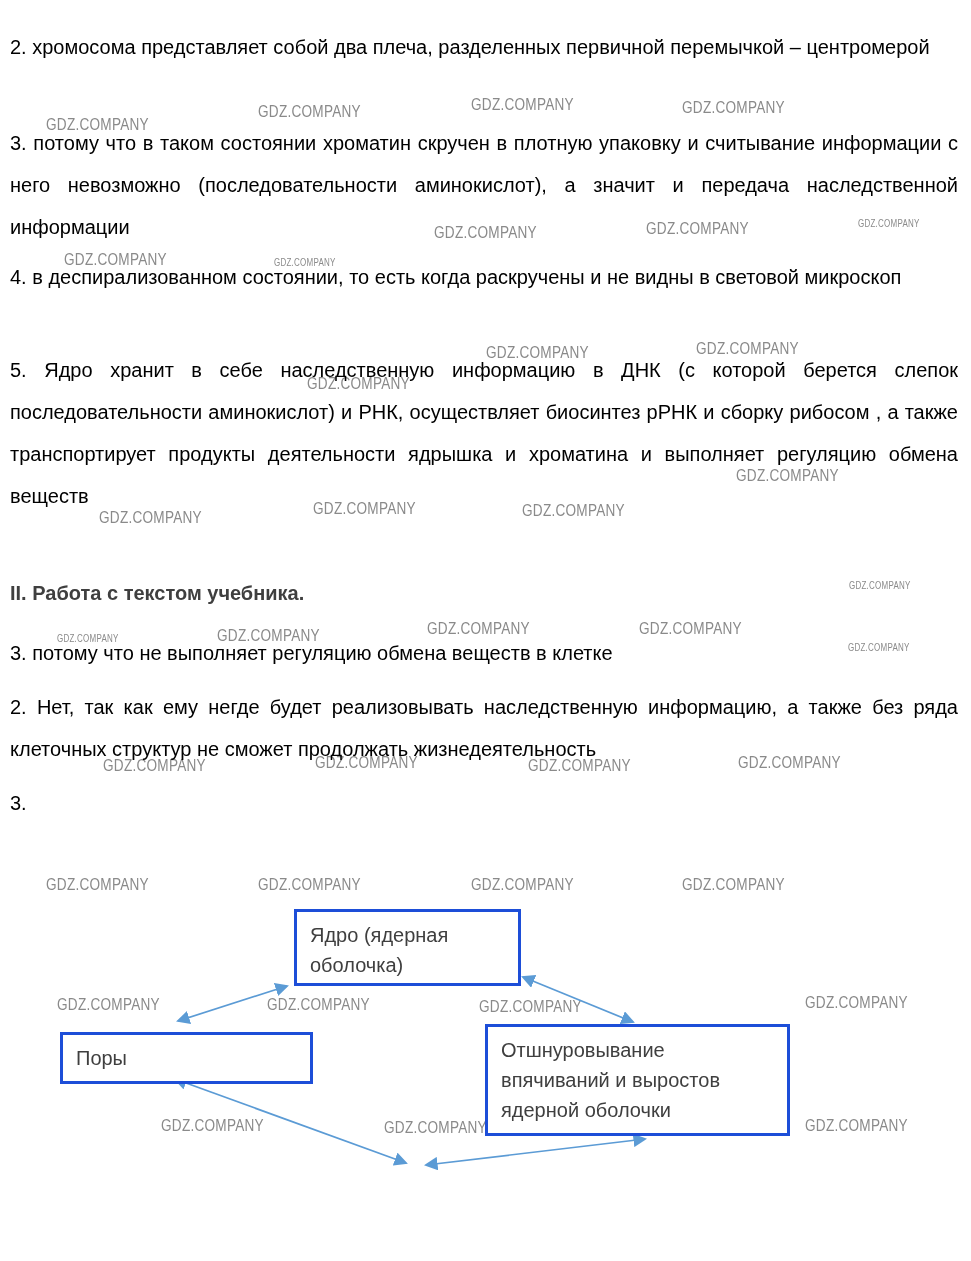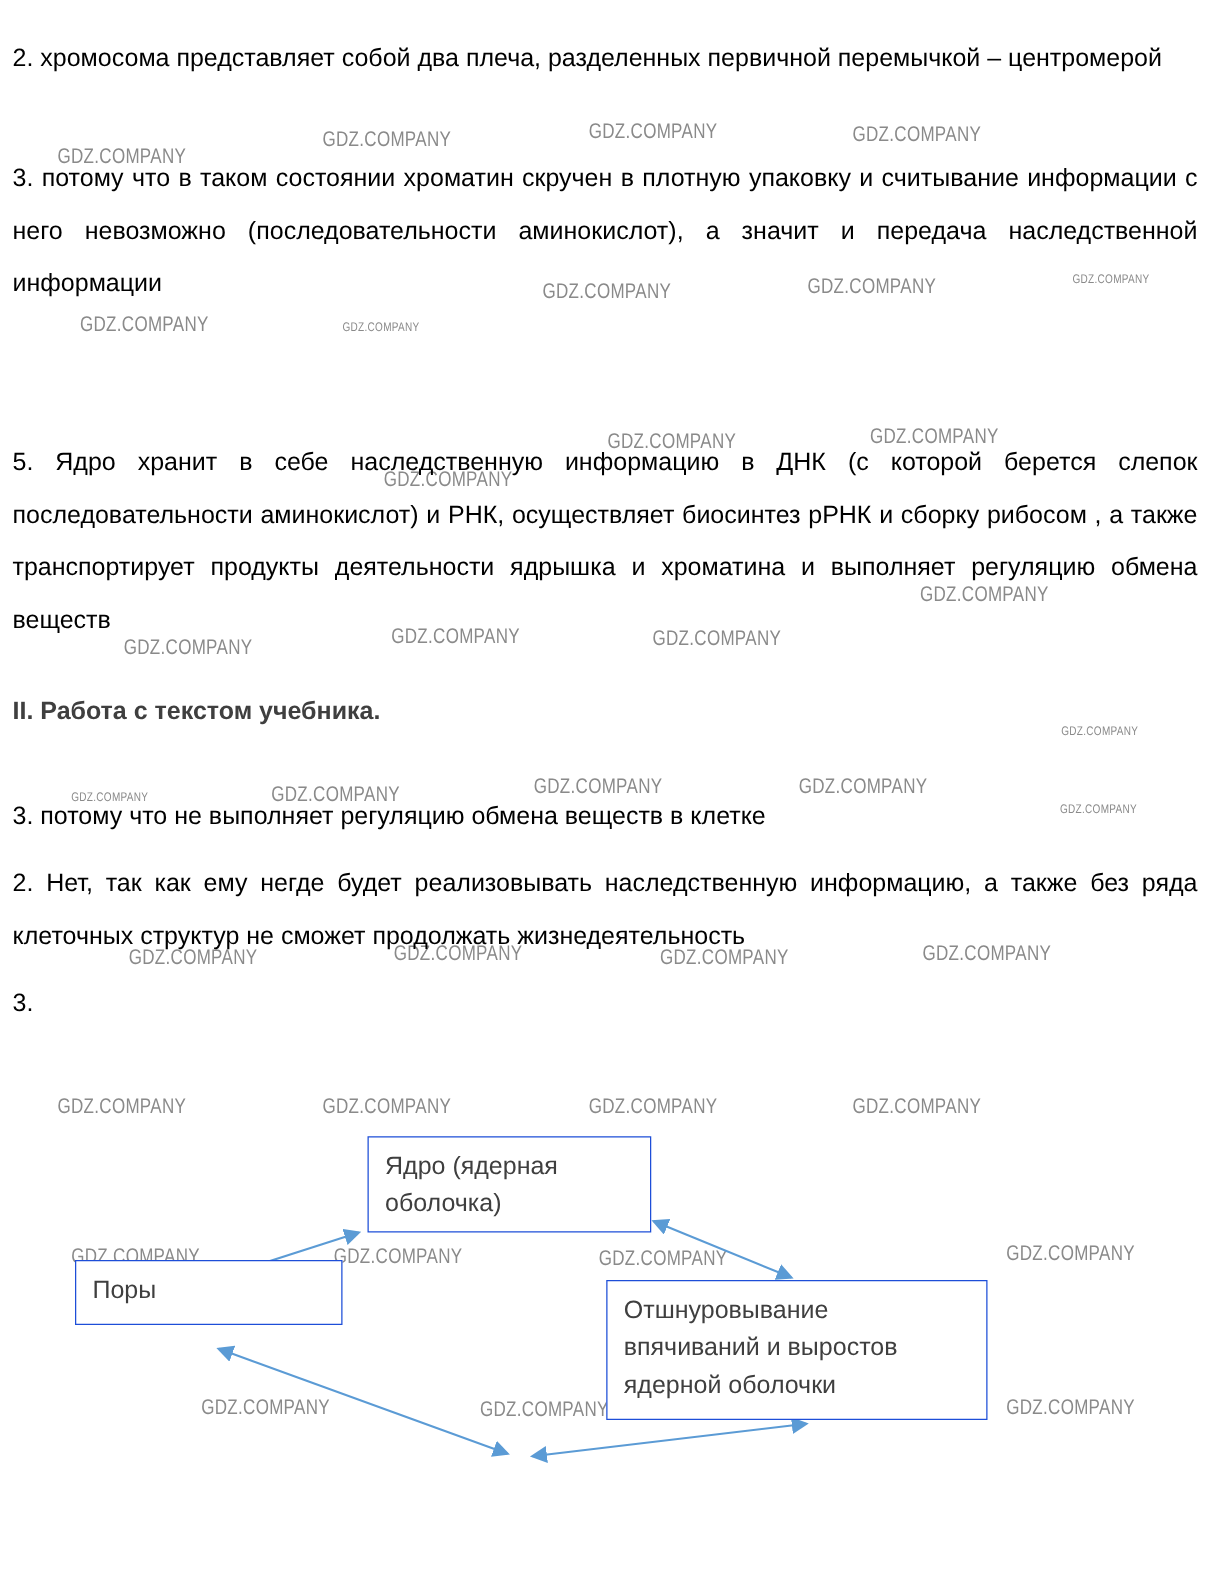--- a/index.html
+++ b/index.html
@@ -34,21 +34,21 @@
   .heading {
     position:absolute; left:10px;
     font-size:20px; line-height:26px;
     font-weight:bold; color:#3f3f3f;
   }
 
   
   .arrows { position:absolute; left:0; top:0; width:971px; height:1261px; pointer-events:none; }
   .dbox {
     position:absolute;
-    border:1px solid #1d4ed8;
+    border:3px solid #1d4ed8;
     background:#ffffff;
     padding:8px 13px;
     font-size:20px; line-height:30px;
     color:#3f3f3f;
   }
 </style>
 </head>
 <body>
 
 <div class="page">
@@ -89,44 +89,45 @@
     <span class="wm" style="left:479px;top:997px">GDZ.COMPANY</span>
     <span class="wm" style="left:805px;top:993px">GDZ.COMPANY</span>
     <span class="wm" style="left:161px;top:1116px">GDZ.COMPANY</span>
     <span class="wm" style="left:384px;top:1118px">GDZ.COMPANY</span>
     <span class="wm" style="left:595px;top:1116px">GDZ.COMPANY</span>
     <span class="wm" style="left:805px;top:1116px">GDZ.COMPANY</span>
   </div>
 
   <p class="para" style="top:26px">2. хромосома представляет собой два плеча, разделенных первичной перемычкой – центромерой</p>
   <p class="para" style="top:122px">3. потому что в таком состоянии хроматин скручен в плотную упаковку и считывание информации с него невозможно (последовательности аминокислот), а значит и передача наследственной информации</p>
+  <p class="para" style="top:256px">4. в деспирализованном состоянии, то есть когда раскручены и не видны в световой микроскоп</p>
   <p class="para" style="top:349px">5. Ядро хранит в себе наследственную информацию в ДНК (с которой берется слепок последовательности аминокислот) и РНК, осуществляет биосинтез рРНК и сборку рибосом , а также транспортирует продукты деятельности ядрышка и хроматина и выполняет регуляцию обмена веществ</p>
 
-  <h2 class="heading" style="top:556px">II. Работа с текстом учебника.</h2>
+  <h2 class="heading" style="top:580px">II. Работа с текстом учебника.</h2>
   <p class="para" style="top:632px">3. потому что не выполняет регуляцию обмена веществ в клетке</p>
   <p class="para" style="top:686px">2. Нет, так как ему негде будет реализовывать наследственную информацию, а также без ряда клеточных структур не сможет продолжать жизнедеятельность</p>
   <p class="para" style="top:782px">3.</p>
 
   <svg class="arrows" viewBox="0 0 971 1261">
     <defs>
       <marker id="ah" viewBox="0 0 10 10" refX="8.5" refY="5" markerWidth="8" markerHeight="8" orient="auto-start-reverse">
         <path d="M0,0 L10,5 L0,10 z" fill="#5b9bd5"></path>
       </marker>
     </defs>
     <line x1="287" y1="986" x2="178" y2="1021" stroke="#5b9bd5" stroke-width="1.7" marker-start="url(#ah)" marker-end="url(#ah)"></line>
     <line x1="523" y1="977" x2="633" y2="1022" stroke="#5b9bd5" stroke-width="1.7" marker-start="url(#ah)" marker-end="url(#ah)"></line>
     <line x1="175" y1="1079" x2="406" y2="1163" stroke="#5b9bd5" stroke-width="1.7" marker-start="url(#ah)" marker-end="url(#ah)"></line>
     <line x1="645" y1="1139" x2="426" y2="1165" stroke="#5b9bd5" stroke-width="1.7" marker-start="url(#ah)" marker-end="url(#ah)"></line>
   </svg>
 
   <div class="dbox" style="left:294px;top:909px;width:227px;height:77px">
     <span>Ядро (ядерная оболочка)</span>
   </div>
 
-  <div class="dbox" style="left:60px;top:1008px;width:214px;height:52px">
+  <div class="dbox" style="left:60px;top:1032px;width:253px;height:52px">
     <span>Поры</span>
   </div>
 
   <div class="dbox" style="left:485px;top:1024px;width:305px;height:112px">
     <span>Отшнуровывание впячиваний и выростов ядерной оболочки</span>
   </div>
 
 
 </div>
 

